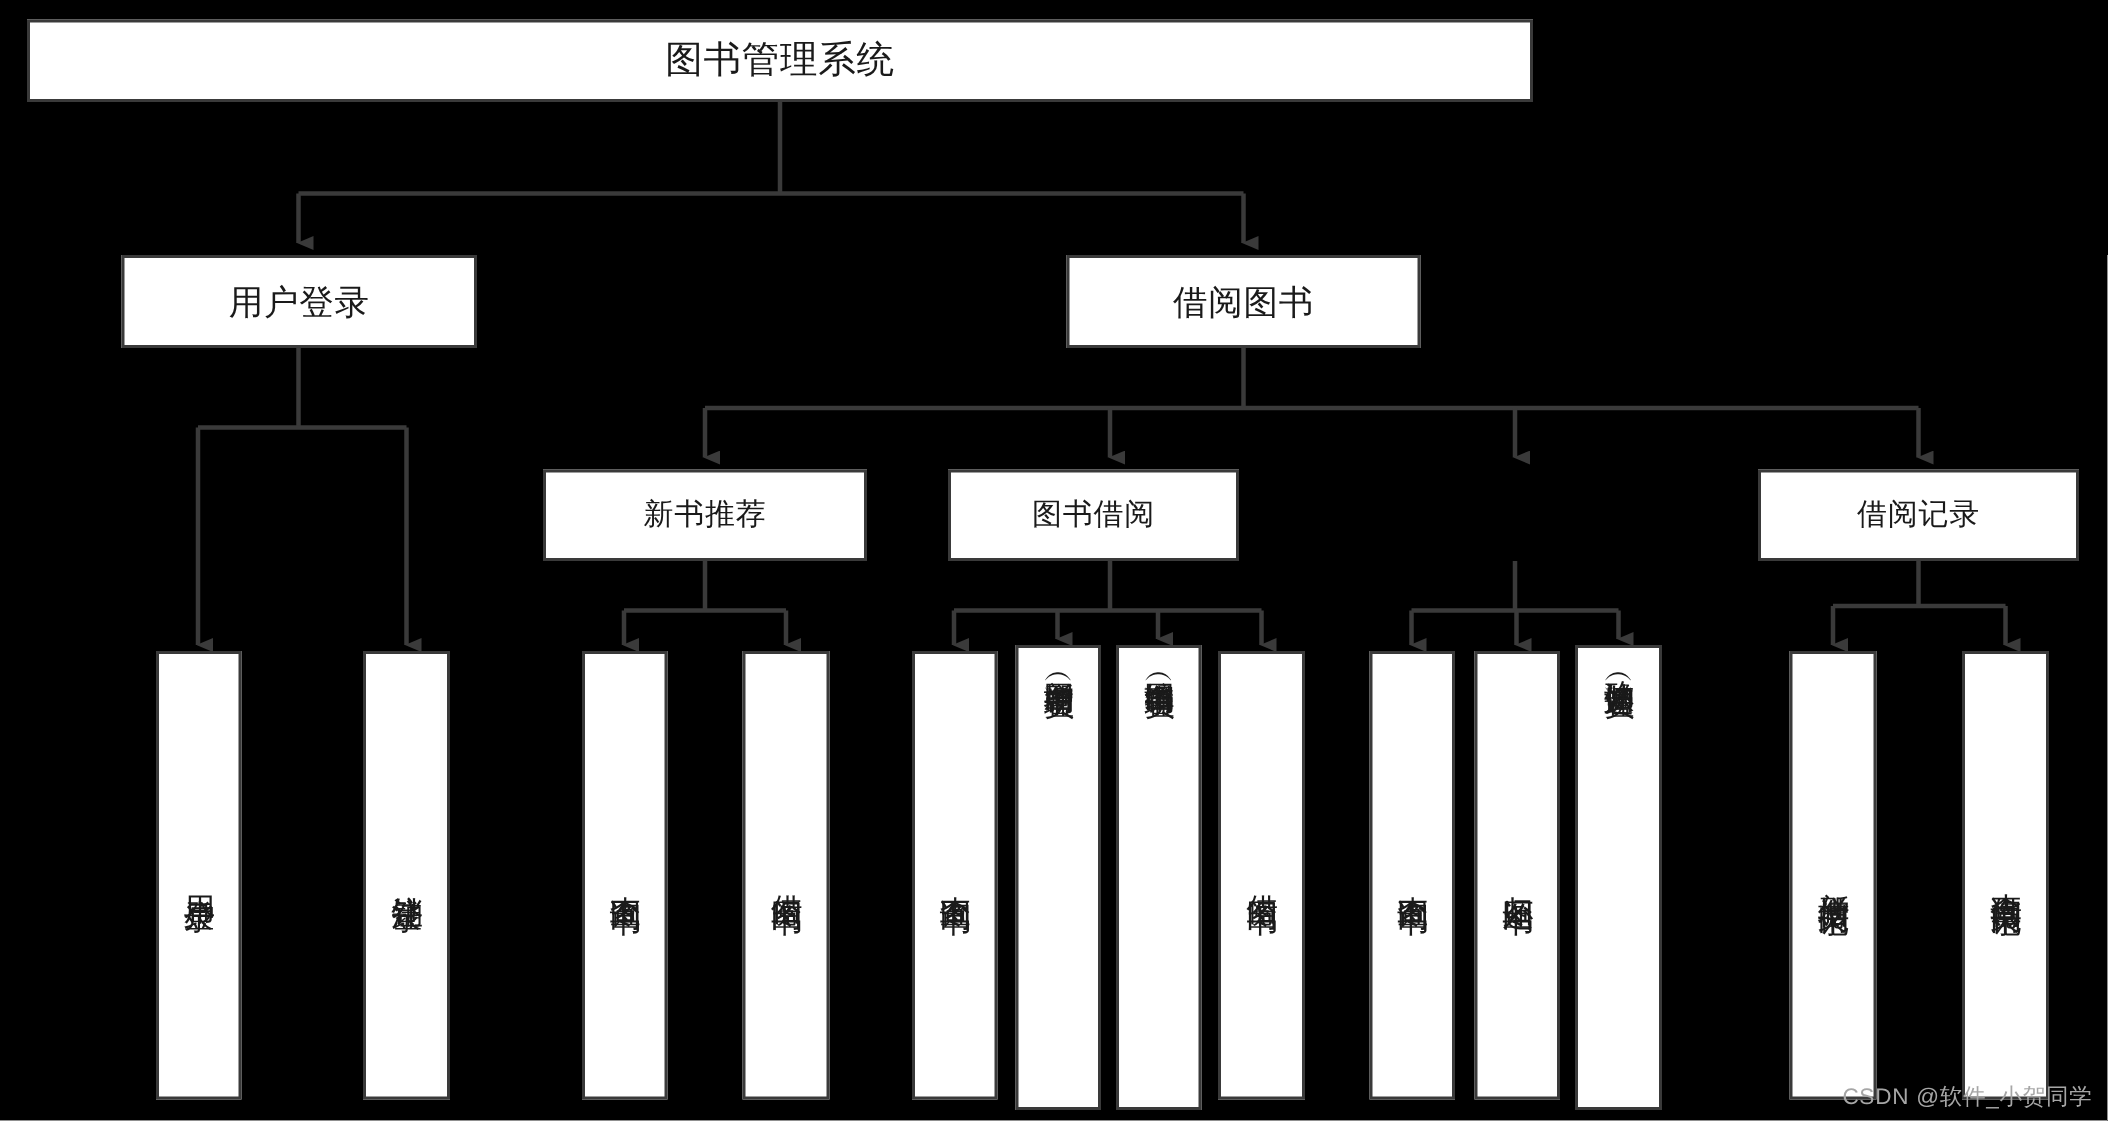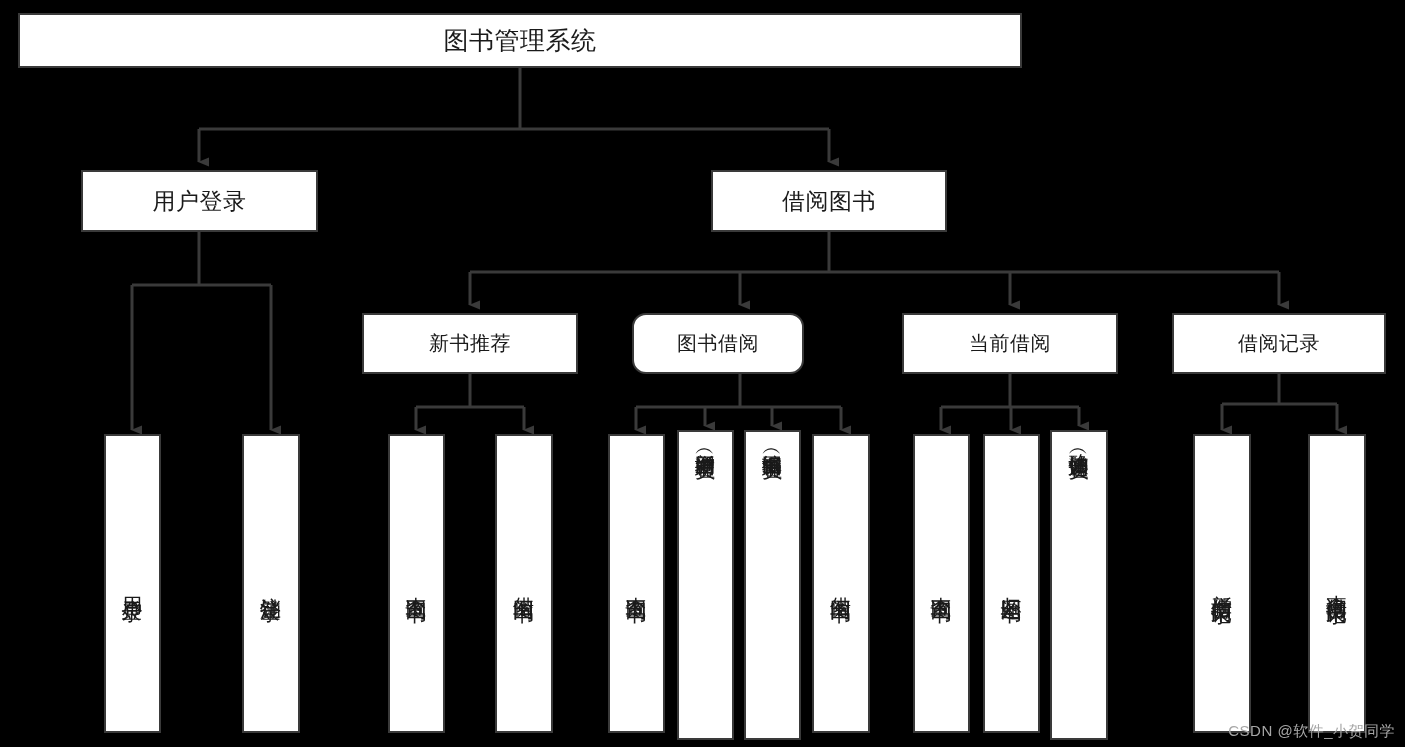--- a/index.html
+++ b/index.html
@@ -144,25 +144,22 @@
   <div class="node level-1" style="left:81px; top:170px; width:237px; height:62px;">
     <span class="node-label">用户登录</span>
   </div>
   <div class="node level-1" style="left:711px; top:170px; width:236px; height:62px;">
     <span class="node-label">借阅图书</span>
   </div>
 
   <div class="node level-2" style="left:362px; top:313px; width:216px; height:61px;">
     <span class="node-label">新书推荐</span>
   </div>
-  <div class="node level-2" style="left:632px; top:313px; width:172px; height:61px;border-radius:14px;">
+  <div class="node level-2" style="left:632px; top:313px; width:194px; height:61px;">
     <span class="node-label">图书借阅</span>
-  </div>
-  <div class="node level-2" style="left:902px; top:313px; width:216px; height:61px;">
-    <span class="node-label">当前借阅</span>
   </div>
   <div class="node level-2" style="left:1172px; top:313px; width:214px; height:61px;">
     <span class="node-label">借阅记录</span>
   </div>
 
   <div class="node level-3" style="left:104px; top:434px; width:57px; height:299px;">
     <span class="node-label">用户登录</span>
   </div>
   <div class="node level-3" style="left:242px; top:434px; width:58px; height:299px;">
     <span class="node-label">注销登录</span>

